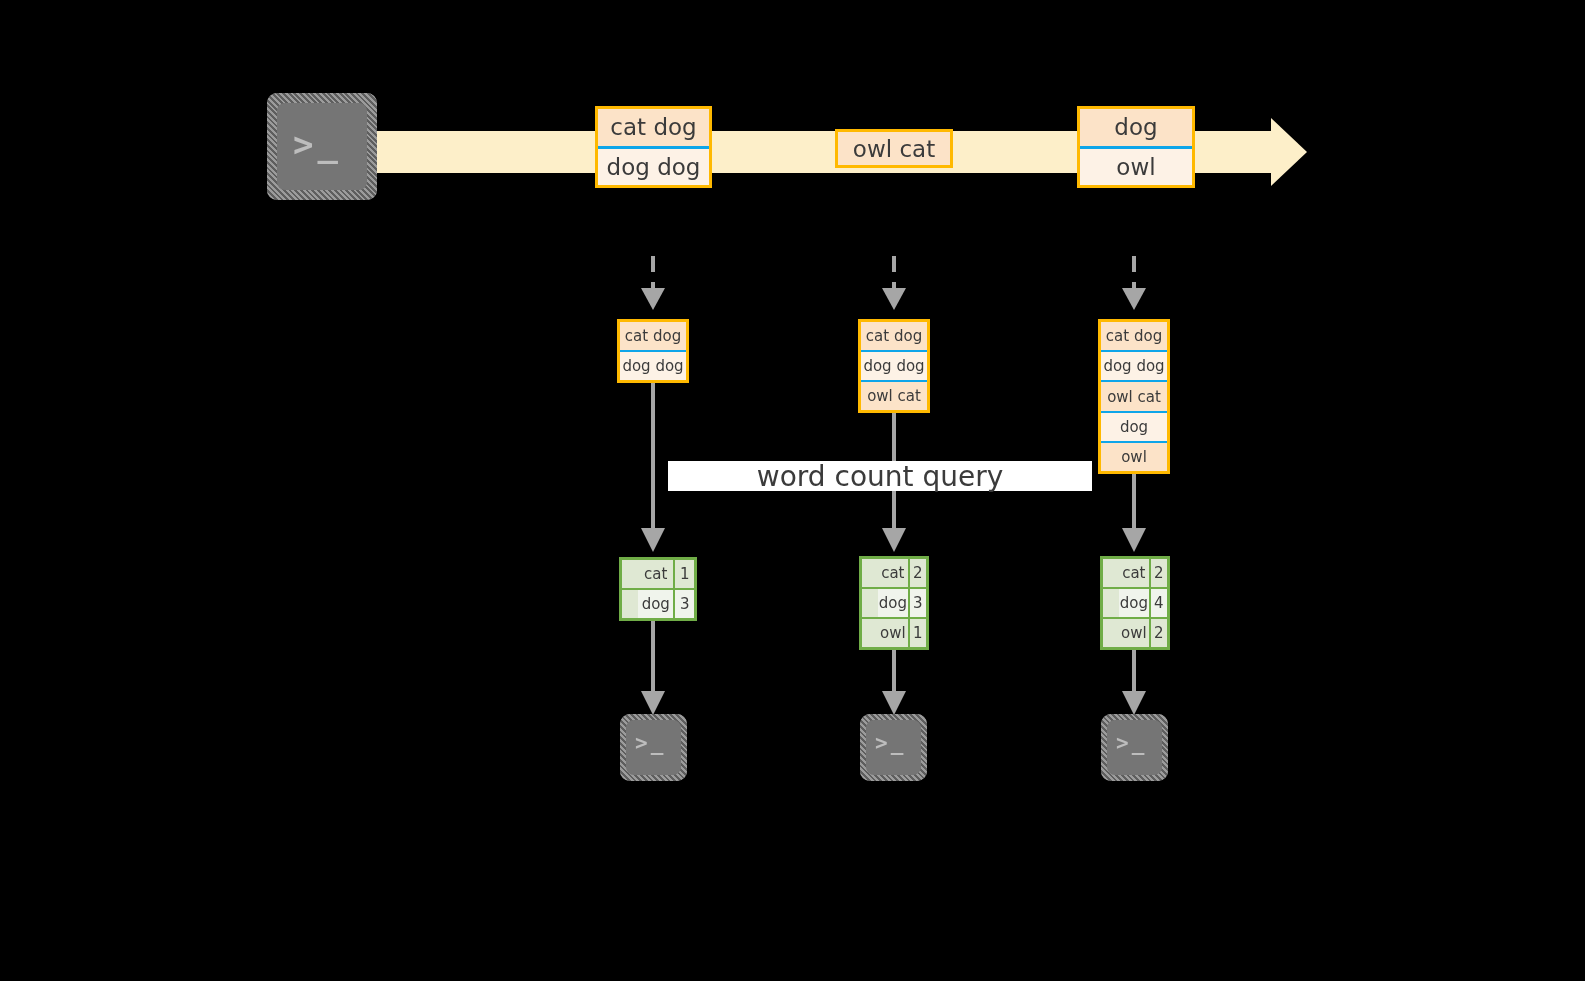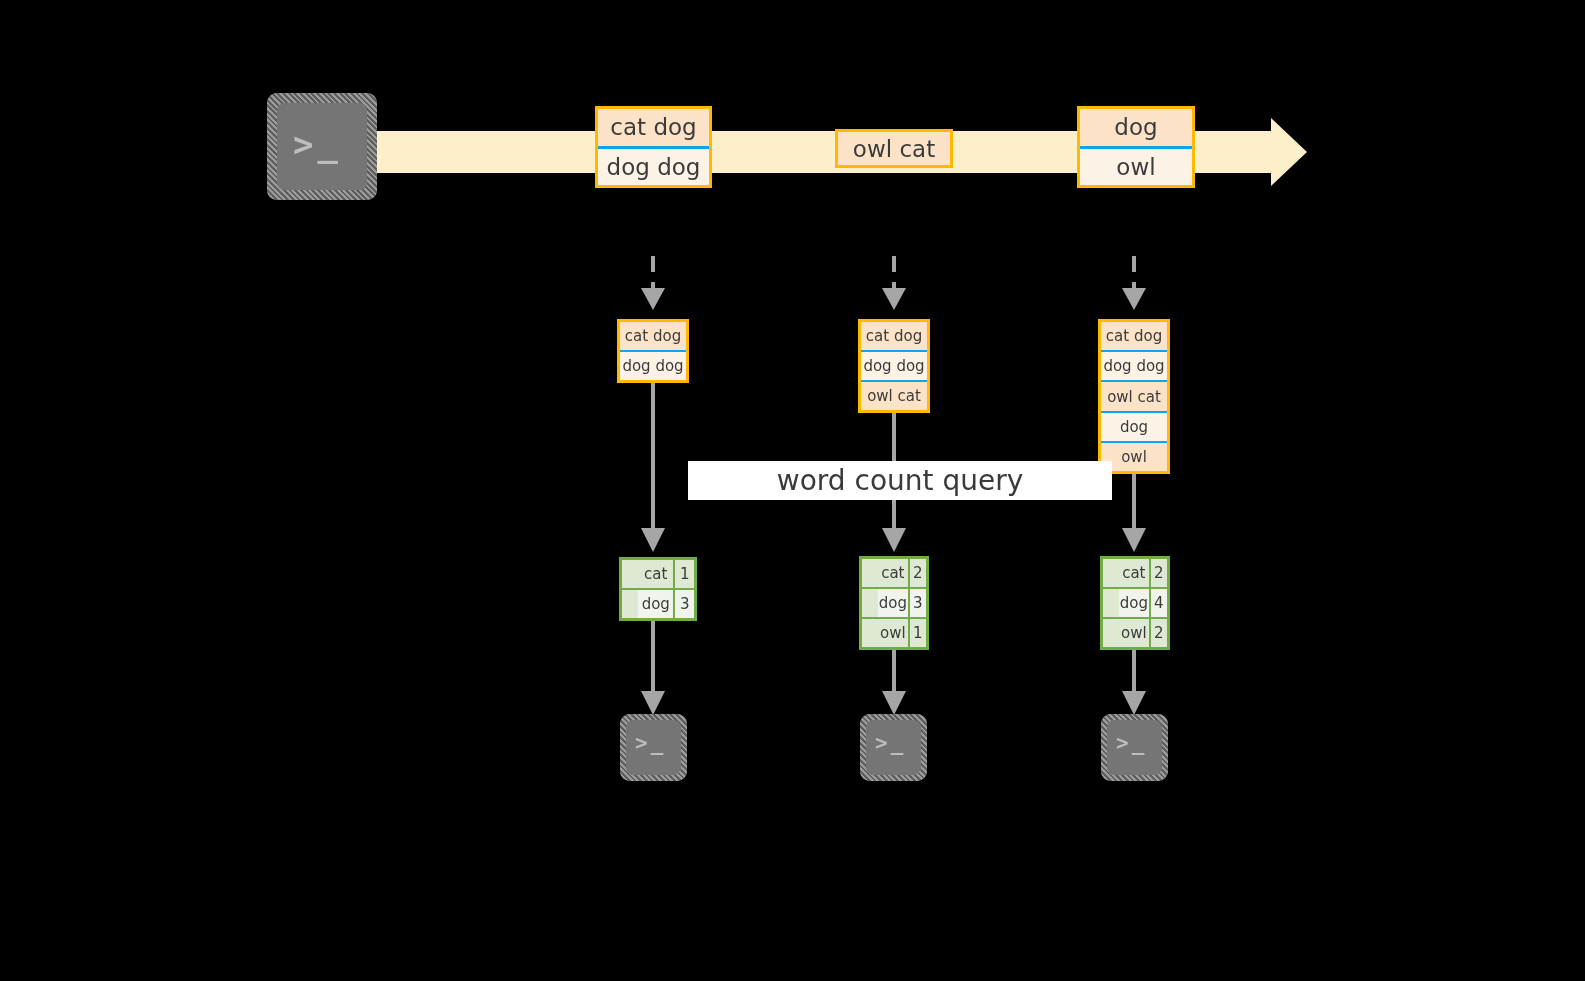--- a/index.html
+++ b/index.html
@@ -206,21 +206,21 @@
 
   <div class="conn-line" style="left:651px; top:383px; height:147px;"></div>
   <div class="conn-head" style="left:641px; top:528px; border-width:24px 12px 0 12px;"></div>
 
   <div class="conn-line" style="left:892px; top:413px; height:117px;"></div>
   <div class="conn-head" style="left:882px; top:528px; border-width:24px 12px 0 12px;"></div>
 
   <div class="conn-line" style="left:1132px; top:474px; height:56px;"></div>
   <div class="conn-head" style="left:1122px; top:528px; border-width:24px 12px 0 12px;"></div>
 
-  <div class="banner" style="left:688px; top:461px; width:424px; height:39px; font-size:28px;">
+  <div class="banner" style="left:668px; top:461px; width:424px; height:30px; font-size:28px;">
     <span>word count query</span>
   </div>
 
   <div class="tbl" style="left:619px; top:557px; width:78px; height:64px; font-size:15px;">
     <div class="trow">
       <div class="tcell word" style="width:48px;">cat</div>
       <div class="tcell count" style="width:24px;">1</div>
     </div>
     <div class="trow alt">
       <div class="tcell word" style="width:48px;">dog</div>

